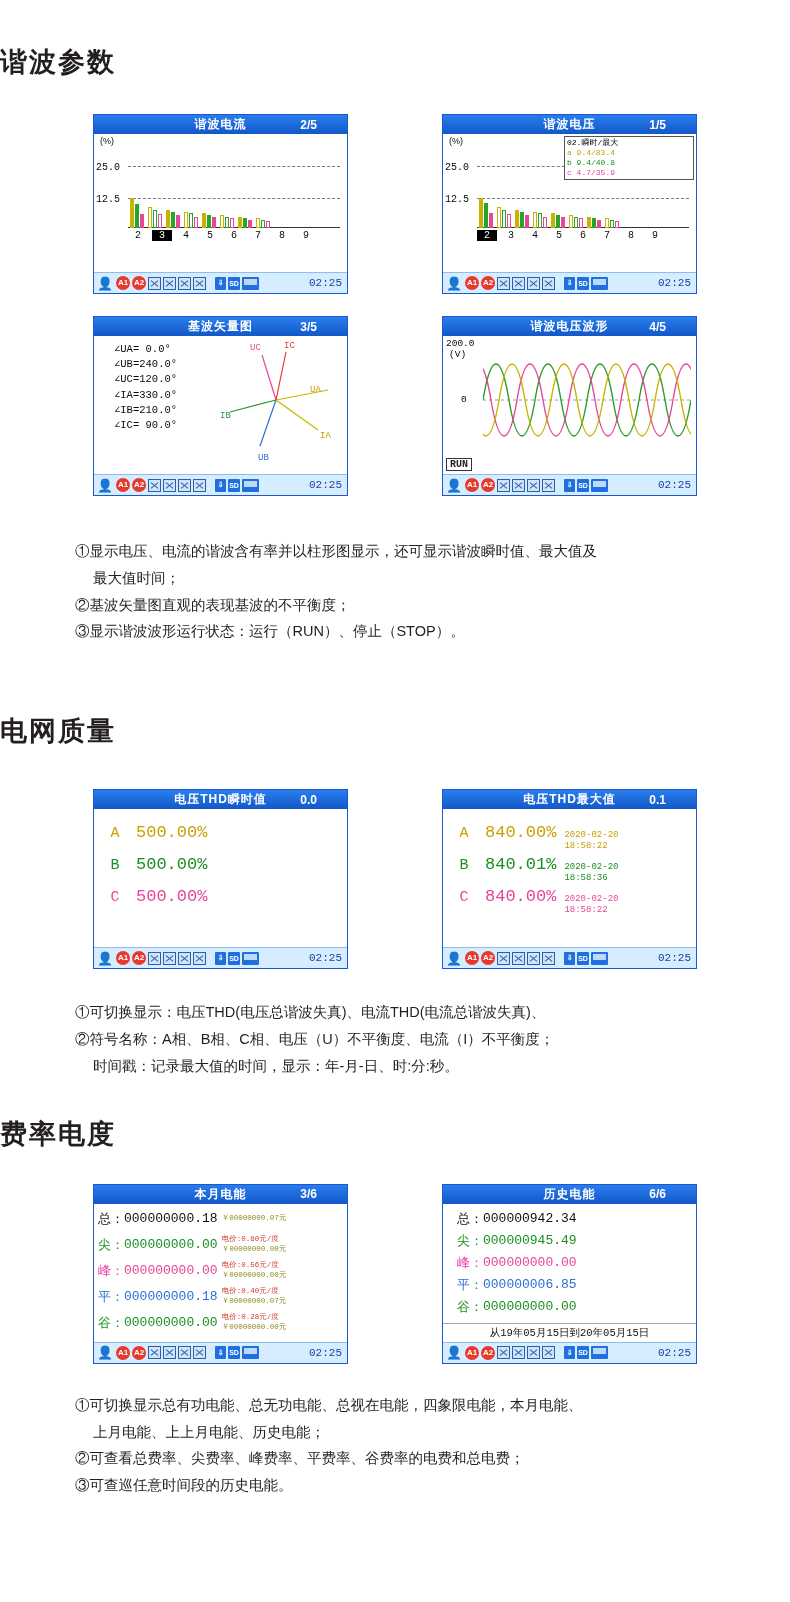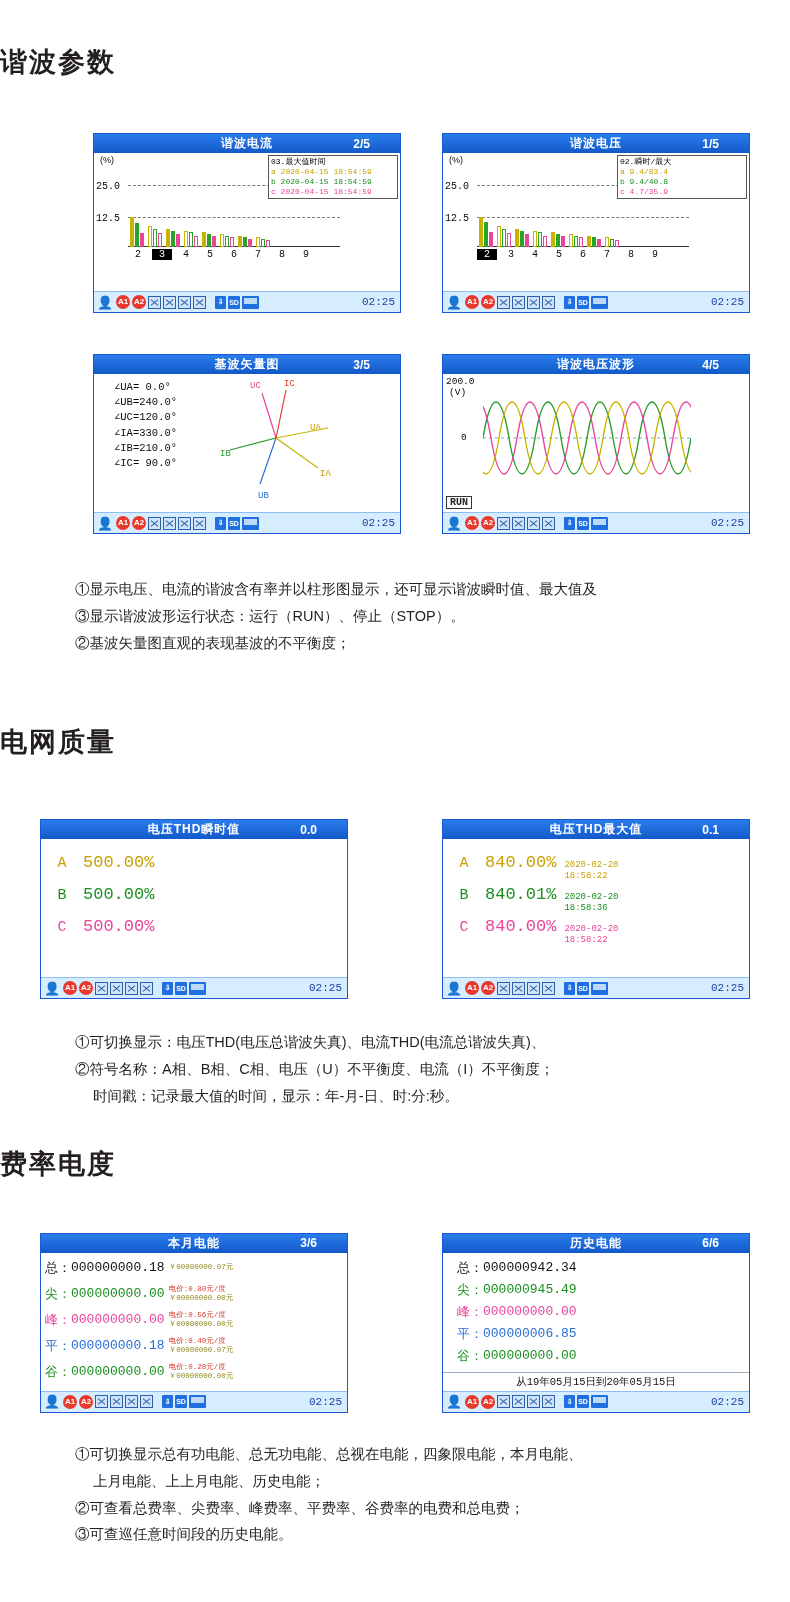--- a/index.html
+++ b/index.html
@@ -31,28 +31,27 @@
   }
   .grid-2col {
     display: grid;
     grid-template-columns: 255px 255px;
     gap: 22px 94px;
     justify-content: center;
   }
 
   
   .lcd {
-    width: 308px;
+    width: 255px;
     height: 180px;
     border: 1px solid #1a57d0;
     background: #404040;
     position: relative;
     font-family: "Liberation Sans", sans-serif;
     overflow: hidden;
-    margin-top: 19px;
   }
   .lcd-header {
     height: 19px;
     background: #1f6fe0;
     background: linear-gradient(#2a7ded, #1258c8);
     color: #ffffff;
     font-size: 12px;
     font-weight: bold;
     display: flex;
     align-items: center;
@@ -326,26 +325,20 @@
           <span>2</span>
           <span class="sel">3</span>
           <span>4</span>
           <span>5</span>
           <span>6</span>
           <span>7</span>
           <span>8</span>
           <span>9</span>
         </div>
 
-        <div class="hb-infobox">
-          <div class="hdr">03.最大值时间</div>
-          <div class="ra">a 2020-04-15 18:54:59</div>
-          <div class="rb">b 2020-04-15 18:54:59</div>
-          <div class="rc">c 2020-04-15 18:54:59</div>
-        </div>
       </div>
       <div class="statusbar">
         <span class="sb-person">👤</span>
         <span class="badge">A1</span>
         <span class="badge">A2</span>
         <span class="sqx"></span>
         <span class="sqx"></span>
         <span class="sqx"></span>
         <span class="sqx"></span>
         <span class="sb-gap"></span>
@@ -536,22 +529,23 @@
         <span class="ico-pc"></span>
         <span class="sb-time">02:25</span>
       </div>
     </div>
   </div>
 
   <div style="height:42px"></div>
 
   <div class="notes">
     <p>①显示电压、电流的谐波含有率并以柱形图显示，还可显示谐波瞬时值、最大值及</p>
+    <p class="indent">最大值时间；</p>
+    <p>②基波矢量图直观的表现基波的不平衡度；</p>
     <p>③显示谐波波形运行状态：运行（RUN）、停止（STOP）。</p>
-    <p>②基波矢量图直观的表现基波的不平衡度；</p>
   </div>
 
   <div style="height:56px"></div>
   <h1 class="section-title sec2-title">电网质量</h1>
   <div style="height:40px"></div>
 
   <div class="screens-grid">
 
     <div class="lcd">
       <div class="lcd-header">

